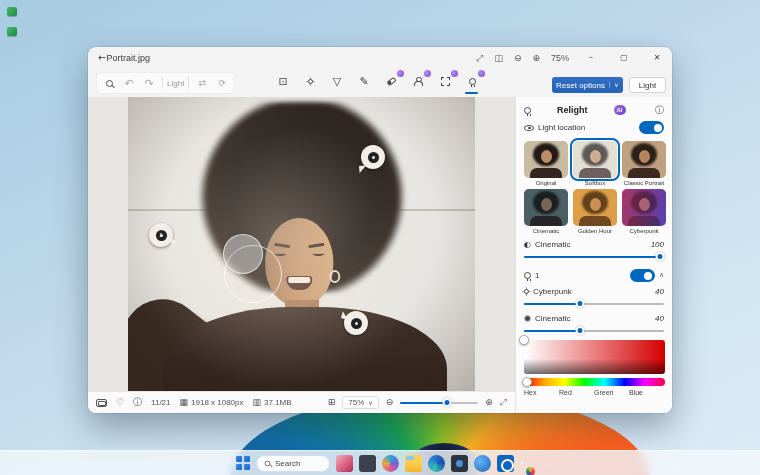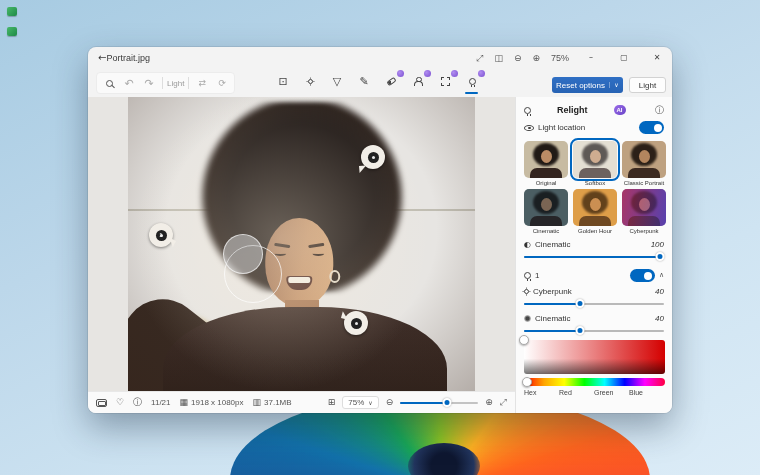--- a/index.html
+++ b/index.html
@@ -456,14 +456,37 @@
       </div>
       <div class="clabels">
         <span>Hex</span>
         <span>Red</span>
         <span>Green</span>
         <span>Blue</span>
       </div>
     </div>
   </div>
 
+  <div class="taskbar">
+    <span class="start">
+        <i></i>
+        <i></i>
+        <i></i>
+        <i></i>
+      </span>
+    <span class="search-pill">
+      <span class="i-mag" style="transform:scale(.8);"></span>
+      <span>Search</span>
+    </span>
+    <span class="app app-widgets"></span>
+    <span class="app app-folder-dark"></span>
+    <span class="app app-copilot"></span>
+    <span class="app app-explorer"></span>
+    <span class="app app-edge"></span>
+    <span class="app app-camera"></span>
+    <span class="app app-store"></span>
+    <span class="app app-outlook"></span>
+    <span class="app-active-wrap">
+      <span class="app app-photos"></span>
+    </span>
+  </div>
 
 </div>
 
 </body></html>

